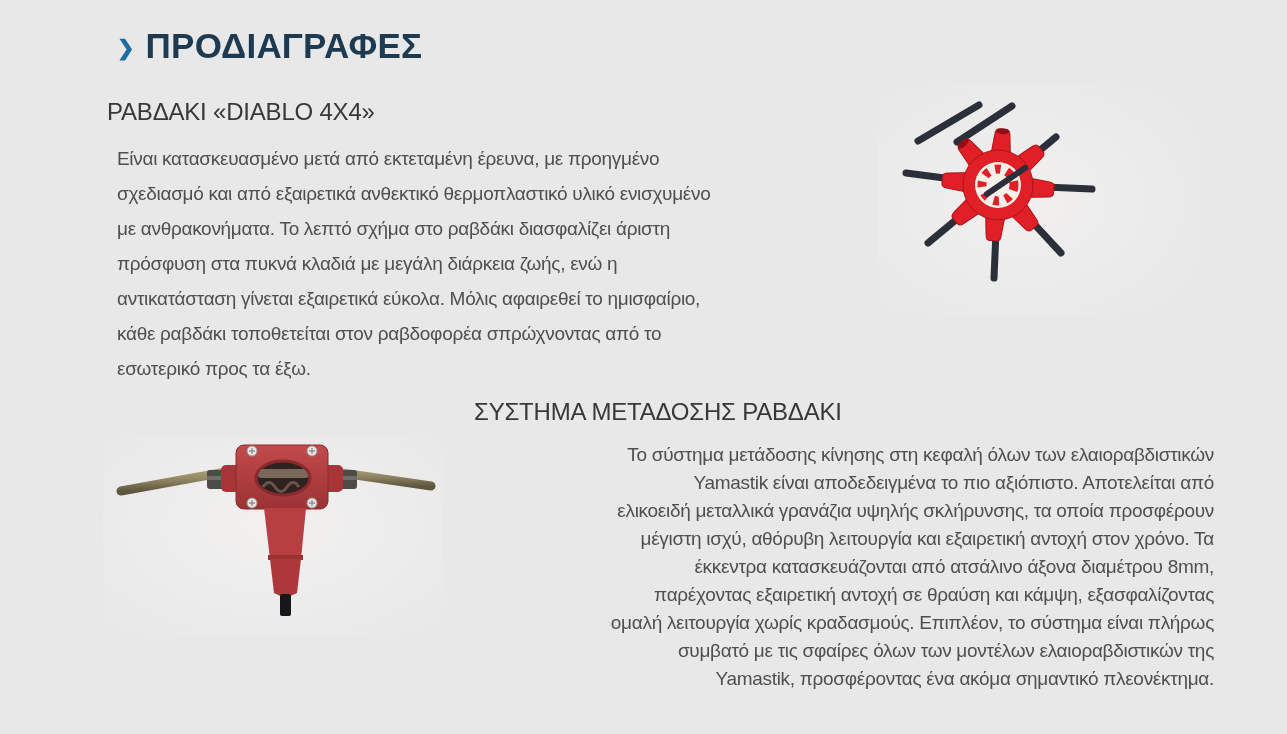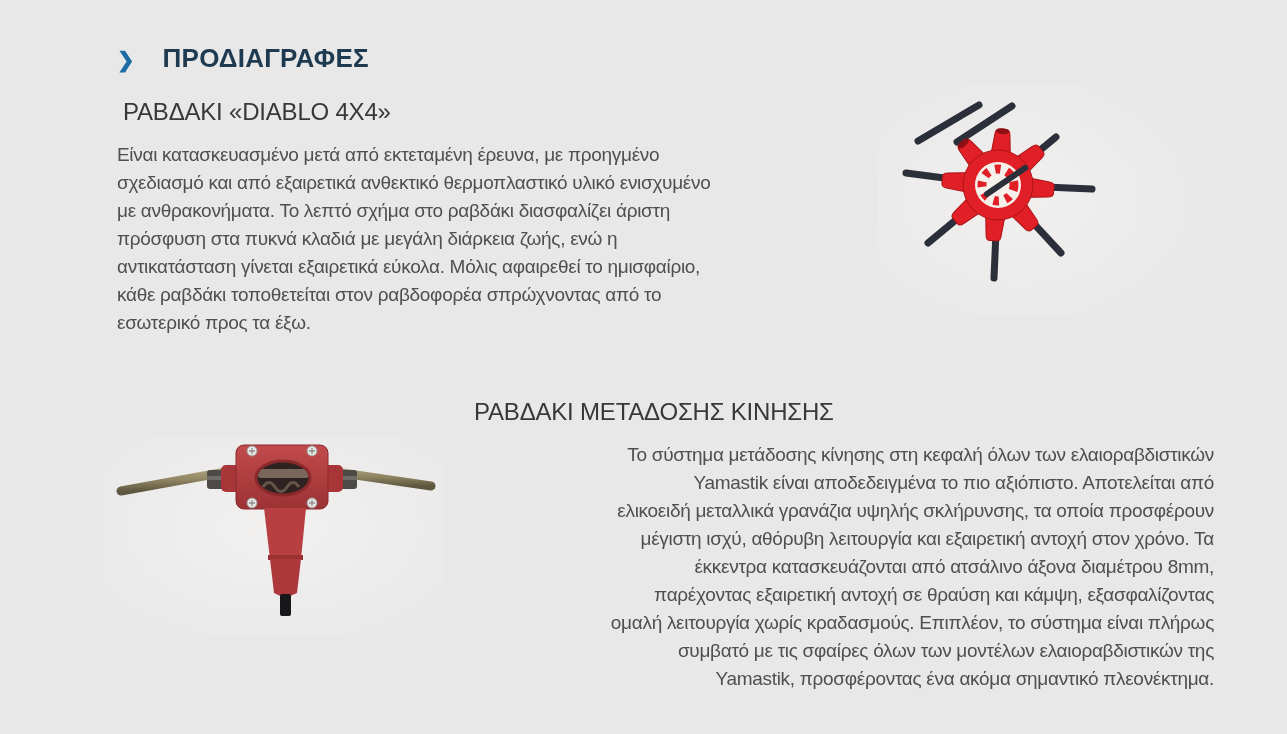--- a/index.html
+++ b/index.html
@@ -15,37 +15,37 @@
   
   .spec-header {
     position: absolute; left: 117px; top: 26px;
     display: flex; align-items: center; gap: 11px;
   }
   .spec-header .chev {
     color: #1d6da5; font-size: 21px; font-weight: 700;
     line-height: 1; transform: translateY(1px);
   }
   .spec-header h1 {
-    margin: 17px; font-size: 26px; font-weight: 700;
+    margin: 0; font-size: 35px; font-weight: 700;
     color: #1e3a50; letter-spacing: 0.2px;
   }
 
   
   h2.sec-title {
     margin: 0; position: absolute;
     font-size: 24px; font-weight: 500;
     color: #383838; letter-spacing: -0.2px;
   }
-  #s1-title { left: 123px; top: 98px; text-align: center; }
+  #s1-title { left: 107px; top: 98px; text-align: center; }
   #s2-title { left: 474px; top: 398px; }
 
   
   p.sec-body {
     margin: 0; position: absolute;
-    font-size: 19px; line-height: 28px;
+    font-size: 19px; line-height: 35px;
     color: #4f4f4f; letter-spacing: -0.3px;
     white-space: pre-line;
   }
   #s1-body { left: 117px; top: 141px; width: 750px; }
   #s2-body { left: 474px; top: 441px; width: 740px; line-height: 28px; text-align: right; }
 
   
   .photo { position: absolute; }
   #s1-photo { left: 878px; top: 85px; }
   #s2-photo { left: 103px; top: 437px; }
@@ -167,21 +167,21 @@
         <path d="M206 66 h6 M209 63 v6" stroke="#8f8f8d" stroke-width="1.3"></path>
       </g>
 
       <path d="M161 71 L203 71 L198 122 L167 122 Z" fill="#b73e41"></path>
       <rect x="165" y="118" width="35" height="5" fill="#9c3134"></rect>
       <path d="M167 122 L198 122 L194 156 Q182 163 171 156 Z" fill="#ad383b"></path>
 
       <rect x="177" y="157" width="11" height="22" rx="2" fill="#17171a"></rect>
     </svg>
 
-    <h2 class="sec-title" id="s2-title">ΡΑΒΔΑΚΙ ΜΕΤΑΔΟΣΗΣ ΚΙΝΗΣΗΣ</h2>
+    <h2 class="sec-title" id="s2-title">ΣΥΣΤΗΜΑ ΜΕΤΑΔΟΣΗΣ ΡΑΒΔΑΚΙ</h2>
     <p class="sec-body" id="s2-body">Το σύστημα μετάδοσης κίνησης στη κεφαλή όλων των ελαιοραβδιστικών
 Yamastik είναι αποδεδειγμένα το πιο αξιόπιστο. Αποτελείται από
 ελικοειδή μεταλλικά γρανάζια υψηλής σκλήρυνσης, τα οποία προσφέρουν
 μέγιστη ισχύ, αθόρυβη λειτουργία και εξαιρετική αντοχή στον χρόνο. Τα
 έκκεντρα κατασκευάζονται από ατσάλινο άξονα διαμέτρου 8mm,
 παρέχοντας εξαιρετική αντοχή σε θραύση και κάμψη, εξασφαλίζοντας
 ομαλή λειτουργία χωρίς κραδασμούς. Επιπλέον, το σύστημα είναι πλήρως
 συμβατό με τις σφαίρες όλων των μοντέλων ελαιοραβδιστικών της
 Yamastik, προσφέροντας ένα ακόμα σημαντικό πλεονέκτημα.</p>
   </section>

